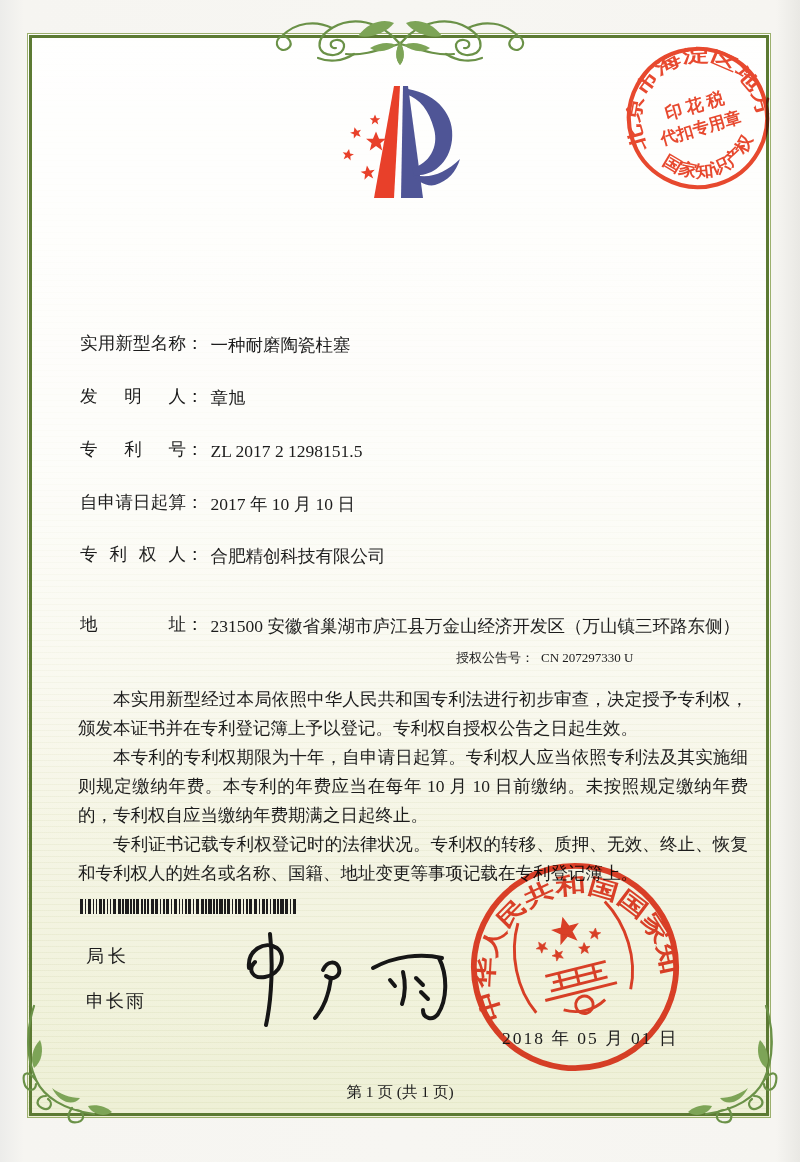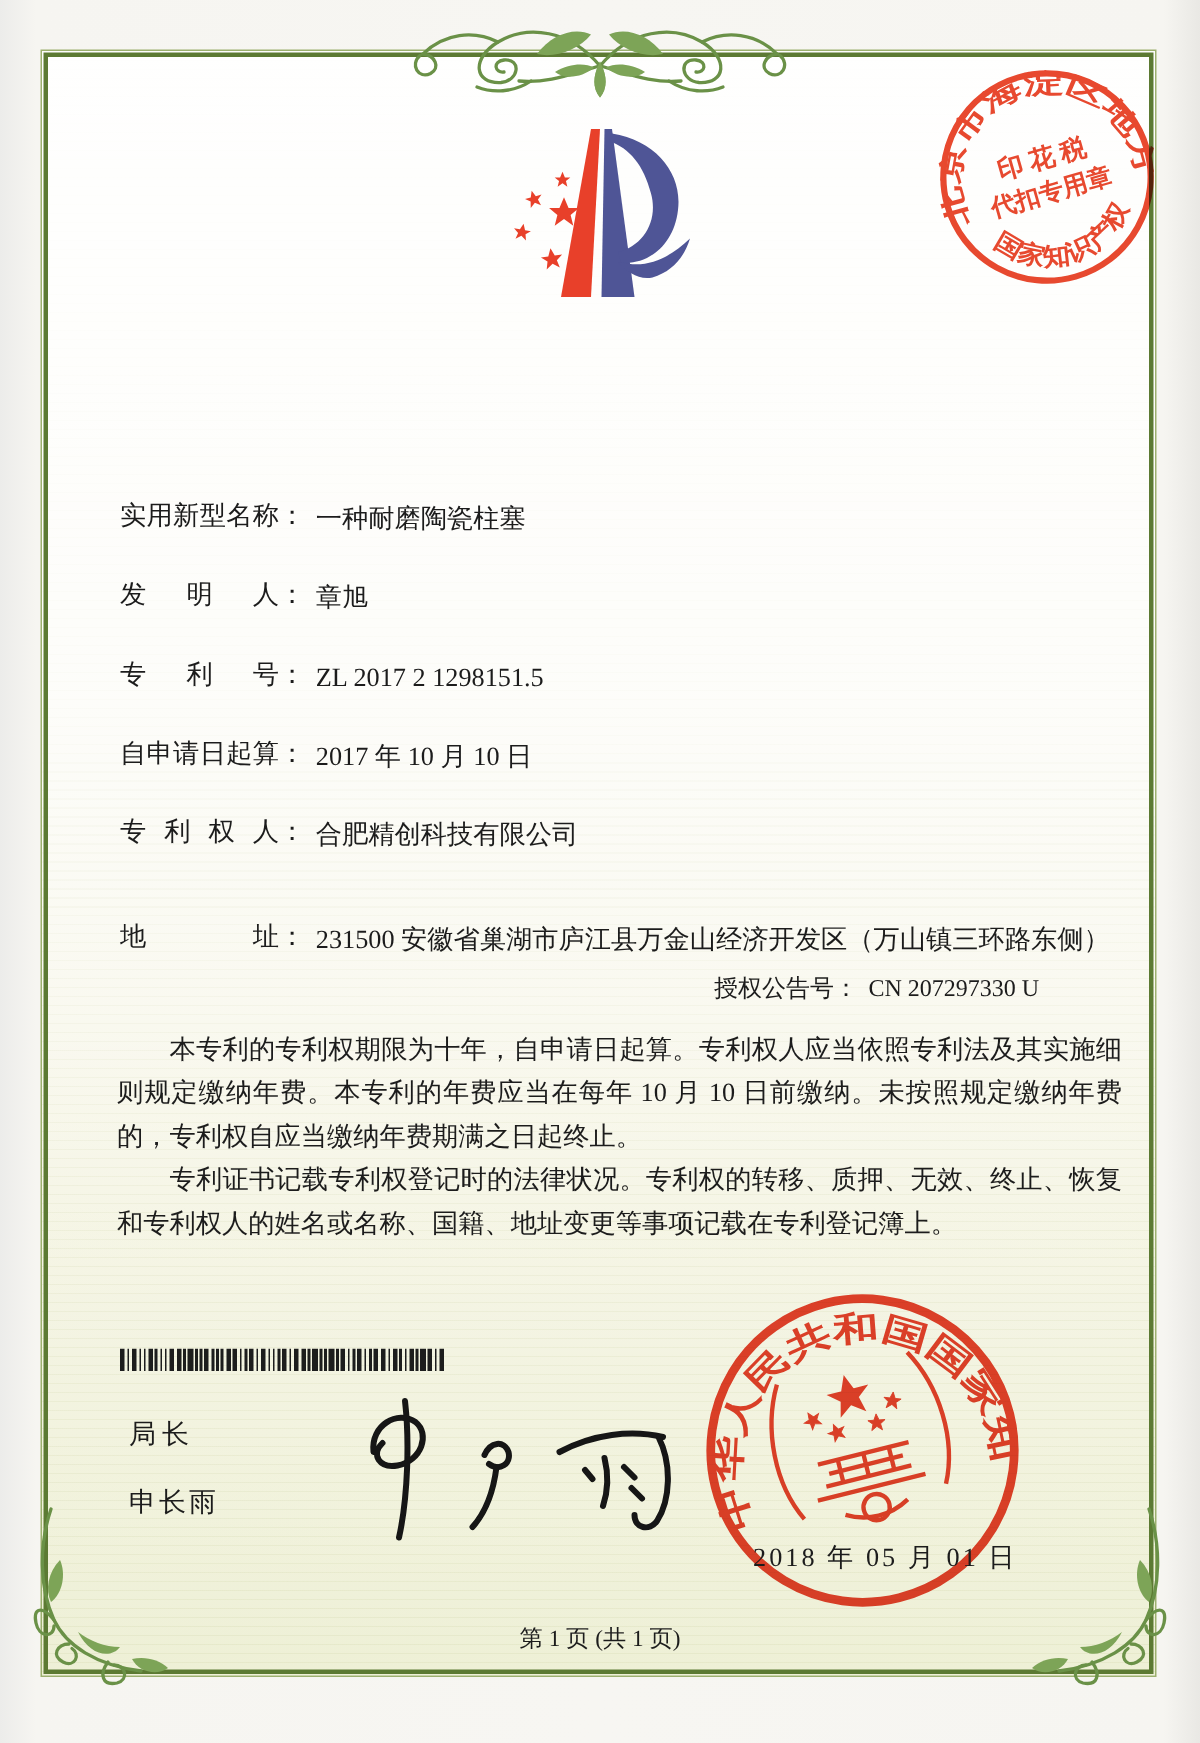--- a/index.html
+++ b/index.html
@@ -21,21 +21,21 @@
   .border-inner{position:absolute; inset:1px; border:3px solid #5c7a33;}
   .orn{position:absolute; z-index:5;}
   
   .cert-no{position:absolute; left:90px; top:96px; font-size:18px; letter-spacing:3px; z-index:6;}
   .title{position:absolute; left:0; top:210px; width:100%; text-align:center;
          font-size:42px; font-weight:700; letter-spacing:9px; z-index:6;}
   .field-row{position:absolute; left:80px; font-size:17.5px; z-index:6; white-space:nowrap;}
   .field-label{display:inline-block; width:106px; text-align:justify; text-align-last:justify; vertical-align:top;}
   .field-colon{display:inline-block; vertical-align:top;}
   .field-value{display:inline-block; vertical-align:top; margin-left:7px; white-space:normal; max-width:548px; line-height:28px;}
-  .grant-no{position:absolute; left:476px; font-size:16px; z-index:6; white-space:nowrap;}
+  .grant-no{position:absolute; left:456px; font-size:13px; z-index:6; white-space:nowrap;}
   .paras{position:absolute; left:78px; top:685px; width:670px; font-size:17.5px; line-height:29px;
          text-align:justify; z-index:6;}
   .paras p{margin:0; text-indent:2em;}
   .barcode{position:absolute; left:80px; top:899px; width:226px; height:15px; display:flex; align-items:stretch; overflow:hidden; z-index:6;}
   .bar{background:#1d1d1d; flex:0 0 auto; margin-right:1.6px;}
   .signer-title{position:absolute; left:86px; top:944px; font-size:18px; letter-spacing:4px; z-index:6;}
   .signer-name{position:absolute; left:86px; top:989px; font-size:18px; letter-spacing:2px; z-index:6;}
   .signature{position:absolute; left:225px; top:918px; z-index:7;}
   .seal{position:absolute; left:468px; top:860px; z-index:8; mix-blend-mode:multiply; transform:rotate(-14deg);}
   .tax-stamp{position:absolute; left:622px; top:42px; z-index:8; mix-blend-mode:multiply; transform:rotate(-16deg);}
@@ -136,20 +136,21 @@
     <span class="field-label">专利权人</span><span class="field-colon">：</span><span class="field-value">合肥精创科技有限公司</span>
   </div>
   <div class="field-row" style="top:576px;margin-top:36px;">
     <span class="field-label">地址</span><span class="field-colon">：</span><span class="field-value">231500 安徽省巢湖市庐江县万金山经济开发区（万山镇三环路东侧）</span>
   </div>
   <div class="grant-no" style="top:649px;">
     <span>授权公告号</span><span>：</span><span style="margin-left:7px;">CN 207297330 U</span>
   </div>
 
   <div class="paras">
+    <p>本实用新型经过本局依照中华人民共和国专利法进行初步审查，决定授予专利权，颁发本证书并在专利登记簿上予以登记。专利权自授权公告之日起生效。</p>
     <p>本专利的专利权期限为十年，自申请日起算。专利权人应当依照专利法及其实施细则规定缴纳年费。本专利的年费应当在每年 10 月 10 日前缴纳。未按照规定缴纳年费的，专利权自应当缴纳年费期满之日起终止。</p>
     <p>专利证书记载专利权登记时的法律状况。专利权的转移、质押、无效、终止、恢复和专利权人的姓名或名称、国籍、地址变更等事项记载在专利登记簿上。</p>
   </div>
 
   <div class="barcode">
       <div class="bar" style="width: 3.1px;"></div>
       <div class="bar" style="width: 1.55px;"></div>
       <div class="bar" style="width: 3.1px;"></div>
       <div class="bar" style="width: 1.55px;"></div>
       <div class="bar" style="width: 1.55px;"></div>

